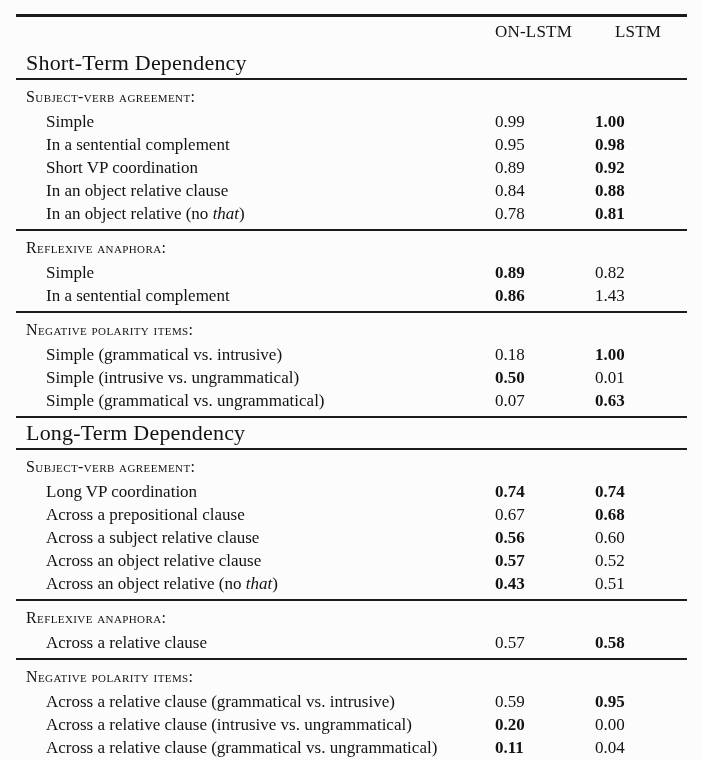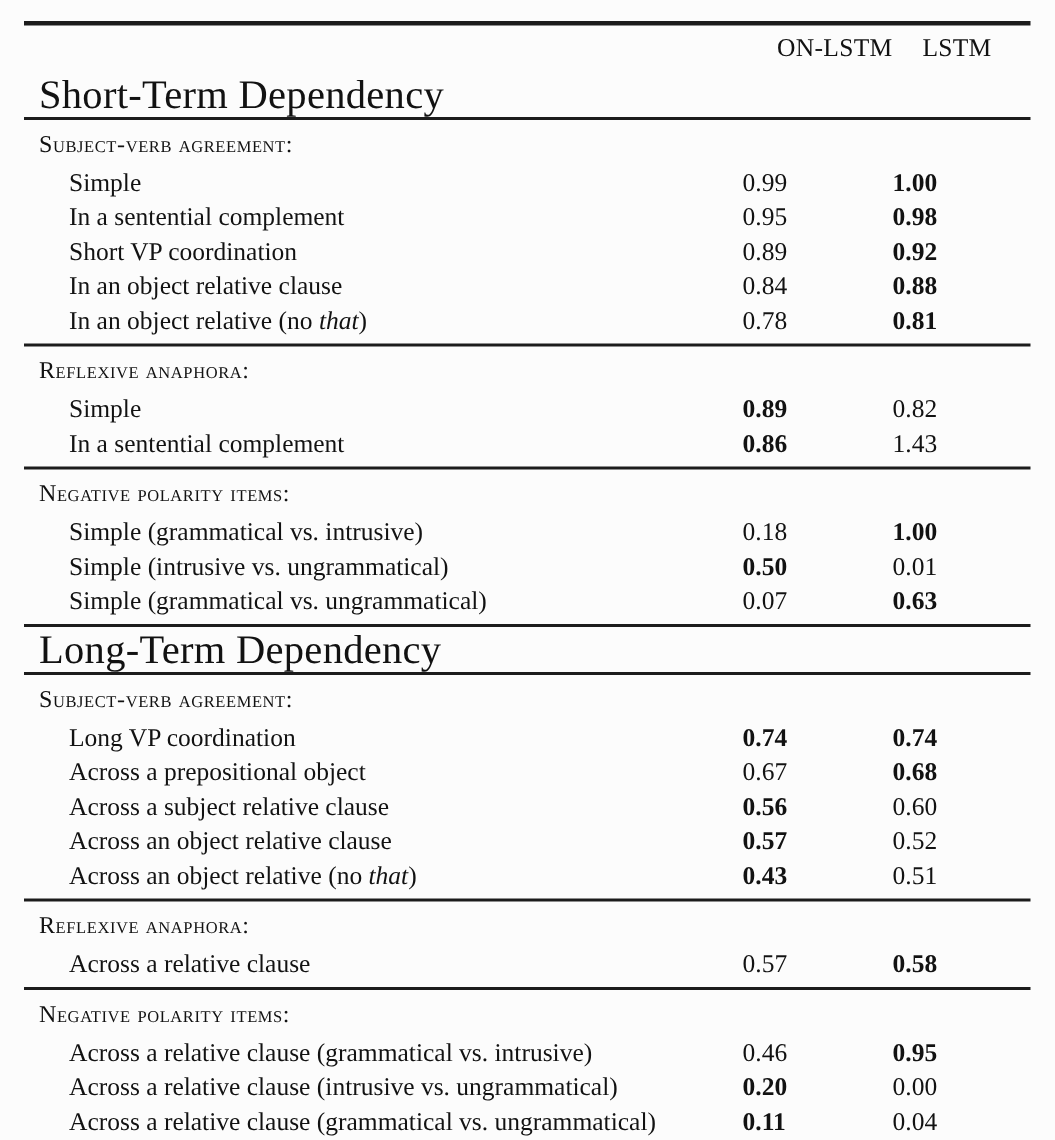--- a/index.html
+++ b/index.html
@@ -27,25 +27,25 @@
   .rule.thick { height: 2.5px; }
 
   .header-row {
     display: flex;
     align-items: center;
     height: 31px;
     padding: 0 6px 0 10px;
     font-size: 17px;
   }
   .header-spacer { flex: 1; }
-  .col-head-1 { width: 100px; text-align: right; letter-spacing: 0.2px; }
+  .col-head-1 { width: 100px; text-align: left; letter-spacing: 0.2px; }
   .col-head-2 { width: 86px;  text-align: center; letter-spacing: 0.2px; }
 
   .section-title {
-    font-size: 27px;
+    font-size: 22px;
     line-height: 30px;
     height: 30px;
     padding-left: 10px;
     letter-spacing: 0.2px;
     white-space: nowrap;
   }
 
   .group { padding: 5px 6px 4px 10px; }
   .group-heading {
     font-variant: small-caps;
@@ -149,21 +149,21 @@
         <div class="section-title">Long-Term Dependency</div>
         <div class="rule"></div>
         <div class="group">
           <div class="group-heading">Subject-verb agreement:</div>
           <div class="row">
             <div class="row-label">Long VP coordination</div>
             <div class="val bold">0.74</div>
             <div class="val v2 bold">0.74</div>
           </div>
           <div class="row">
-            <div class="row-label">Across a prepositional object</div>
+            <div class="row-label">Across a prepositional clause</div>
             <div class="val">0.67</div>
             <div class="val v2 bold">0.68</div>
           </div>
           <div class="row">
             <div class="row-label">Across a subject relative clause</div>
             <div class="val bold">0.56</div>
             <div class="val v2">0.60</div>
           </div>
           <div class="row">
             <div class="row-label">Across an object relative clause</div>
@@ -183,21 +183,21 @@
             <div class="row-label">Across a relative clause</div>
             <div class="val">0.57</div>
             <div class="val v2 bold">0.58</div>
           </div>
         </div>
         <div class="rule"></div>
         <div class="group">
           <div class="group-heading">Negative polarity items:</div>
           <div class="row">
             <div class="row-label">Across a relative clause (grammatical vs. intrusive)</div>
-            <div class="val">0.46</div>
+            <div class="val">0.59</div>
             <div class="val v2 bold">0.95</div>
           </div>
           <div class="row">
             <div class="row-label">Across a relative clause (intrusive vs. ungrammatical)</div>
             <div class="val bold">0.20</div>
             <div class="val v2">0.00</div>
           </div>
           <div class="row">
             <div class="row-label">Across a relative clause (grammatical vs. ungrammatical)</div>
             <div class="val bold">0.11</div>

